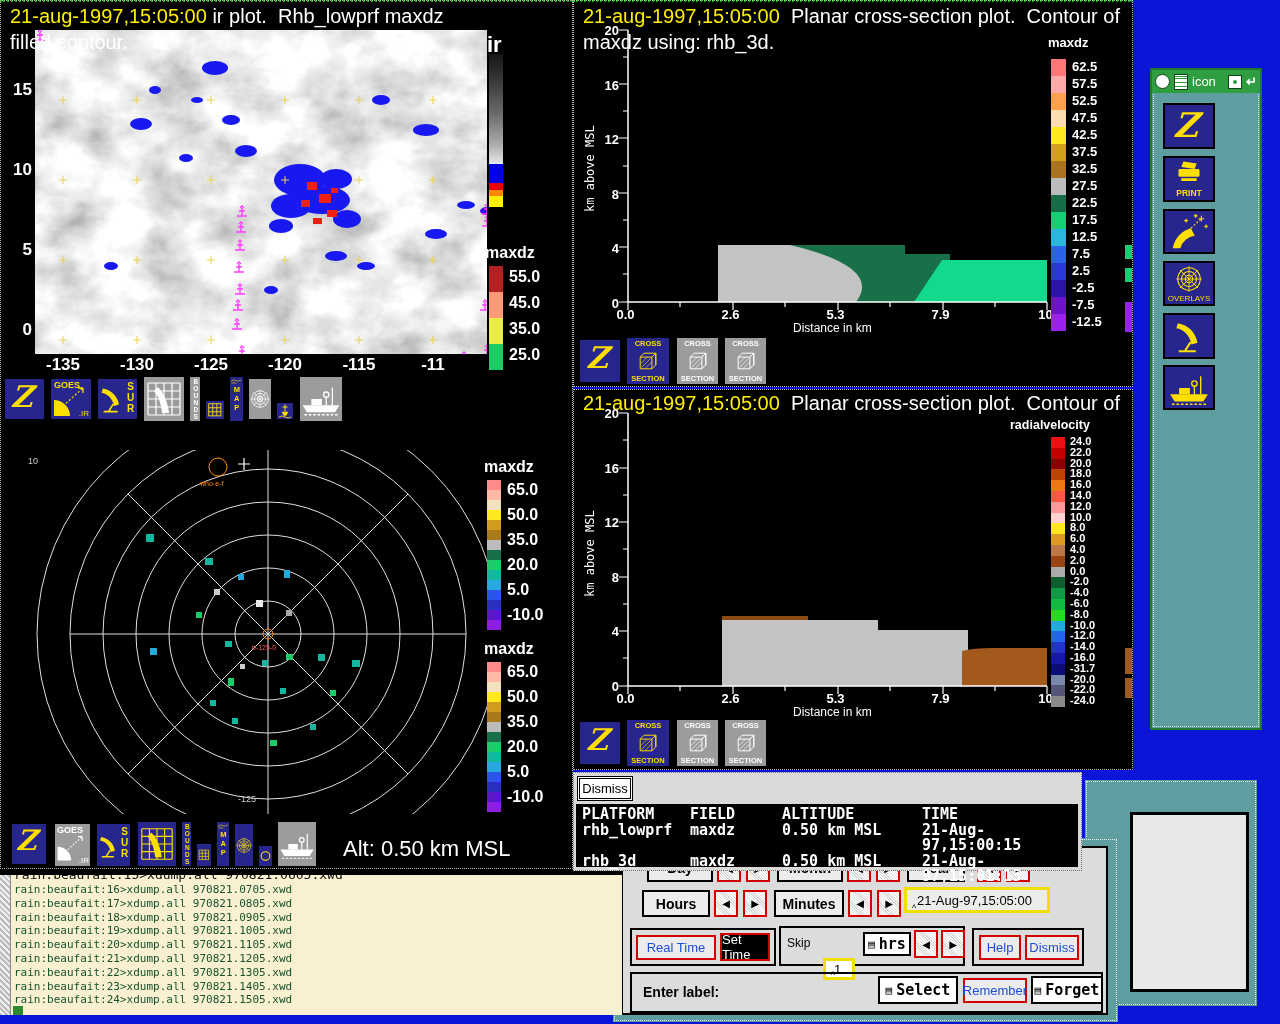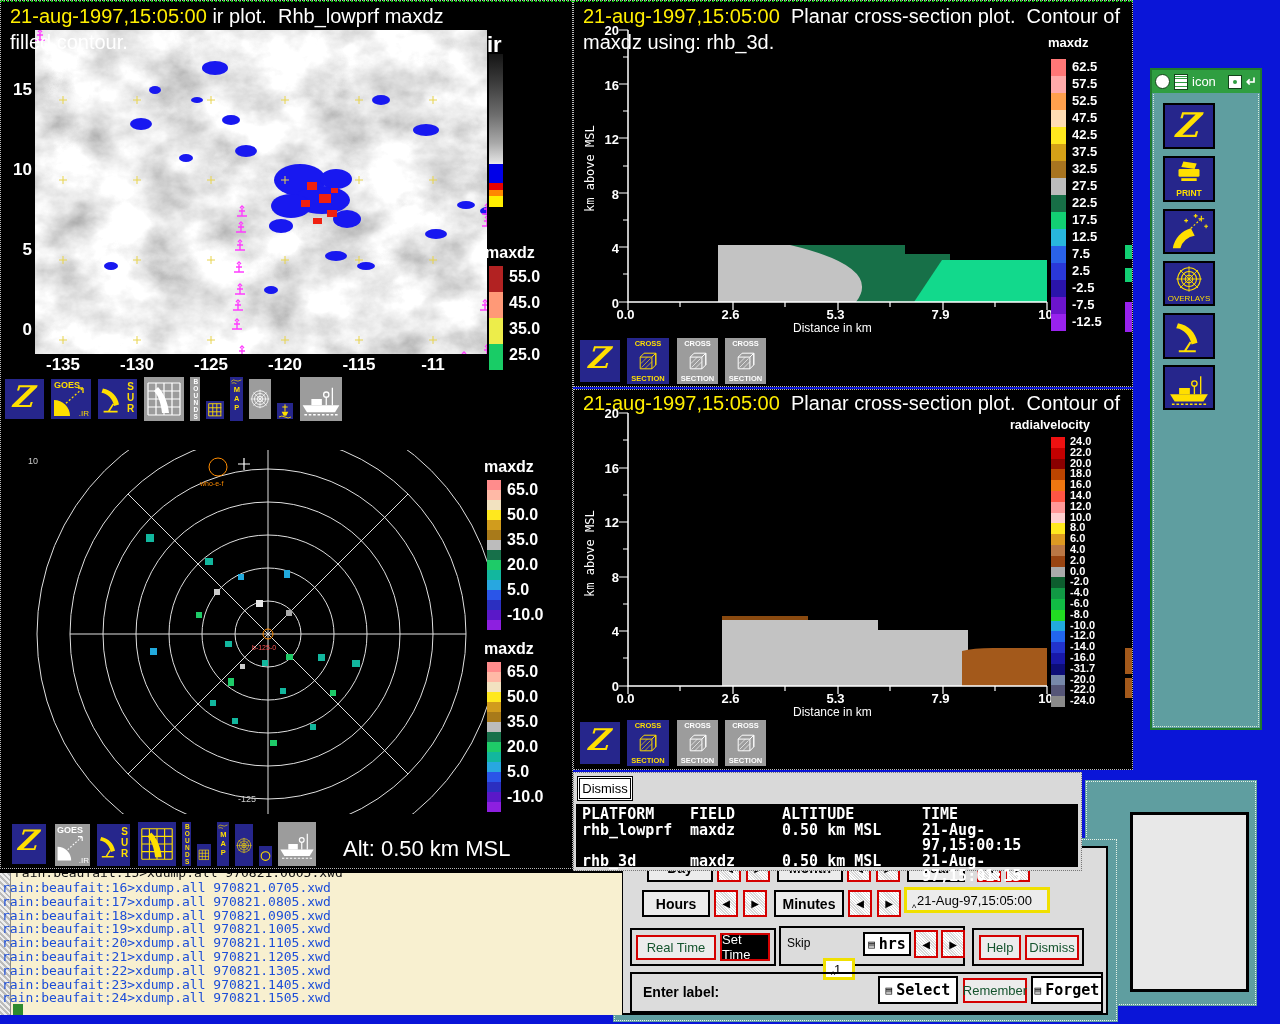--- a/index.html
+++ b/index.html
@@ -24,21 +24,21 @@
   .grayb{background:#9c9c9c;color:#fff;}
   .zg{font-family:"DejaVu Serif",serif;font-style:italic;font-weight:bold;
       display:block;text-align:center;transform:skewX(-6deg);}
   .vtext{writing-mode:vertical-lr;text-orientation:upright;font-weight:bold;line-height:1;}
   .icb svg{display:block;}
   
   .cube{display:flex;flex-direction:column;align-items:center;justify-content:space-between;padding:1px 0;}
   .cube .lbl{font-size:7.5px;font-weight:bold;letter-spacing:0;}
   
   .btn{background:#ececec;border:2px solid #000;color:#000;display:flex;align-items:center;justify-content:center;font-size:14px;font-weight:bold;}
-  .rbtn{background:#ececec;border:2px solid #d40000;color:#14532d;display:flex;align-items:center;justify-content:center;font-size:13px;}
+  .rbtn{background:#ececec;border:2px solid #d40000;color:#1d4ed8;display:flex;align-items:center;justify-content:center;font-size:13px;}
   .arrbtn{border:2px solid #d40000;background:repeating-linear-gradient(45deg,#fff 0 1px,#d8d8d8 1px 2px);
           display:flex;align-items:center;justify-content:center;font-size:10px;color:#000;}
   .yfield{border:3px solid #f0e000;background:#fff;font-size:13px;color:#000;display:flex;align-items:center;position:relative;}
   .grpbox{border:2px solid #000;position:absolute;box-sizing:border-box;}
   .mbtn{background:#fff;border:2px solid #000;display:flex;align-items:center;justify-content:center;gap:4px;
         font-family:"DejaVu Sans Mono",monospace;font-weight:bold;font-size:15px;color:#000;}
   .mglyph{font-size:11px;}
   .caretmark{position:absolute;left:5px;bottom:-3px;font-size:9px;color:#000;}
   .tline{height:13.8px;line-height:13.8px;white-space:pre;}
 </style>
@@ -657,24 +657,24 @@
       <span>maxdz</span>
       <span>0.50 km MSL</span>
       <span>21-Aug-97,15:00:15</span>
       <span>rhb_3d</span>
       <span>maxdz</span>
       <span>0.50 km MSL</span>
       <span>21-Aug-97,15:01:15</span>
     </div>
   </div>
 
-  <div class="win" style="left:0;top:869px;width:622px;height:146px;background:#f8f0d0;overflow:hidden;border-top:4px solid #000000">
+  <div class="win" style="left:0;top:869px;width:622px;height:146px;background:#f8f0d0;overflow:hidden;border-top:6px solid #000000">
     <div class="abs" style="left:0;top:0;width:11px;height:146px;background:repeating-linear-gradient(45deg,#bbb 0 2px,#eee 2px 4px);border-right:1px solid #888"></div>
     <div class="abs tline" style="left:14px;top:-7px;color:#111;font-family:'DejaVu Sans Mono',monospace;font-size:13px">rain:beaufait:15&gt;xdump.all 970821.0605.xwd</div>
-    <div class="abs" style="left:2px;top:8px;color:#1d4ed8;font-family:'DejaVu Sans Mono',monospace;font-size:13px">
+    <div class="abs" style="left:14px;top:8px;color:#14532d;font-family:'DejaVu Sans Mono',monospace;font-size:11px">
         <div class="tline">rain:beaufait:16&gt;xdump.all 970821.0705.xwd</div>
         <div class="tline">rain:beaufait:17&gt;xdump.all 970821.0805.xwd</div>
         <div class="tline">rain:beaufait:18&gt;xdump.all 970821.0905.xwd</div>
         <div class="tline">rain:beaufait:19&gt;xdump.all 970821.1005.xwd</div>
         <div class="tline">rain:beaufait:20&gt;xdump.all 970821.1105.xwd</div>
         <div class="tline">rain:beaufait:21&gt;xdump.all 970821.1205.xwd</div>
         <div class="tline">rain:beaufait:22&gt;xdump.all 970821.1305.xwd</div>
         <div class="tline">rain:beaufait:23&gt;xdump.all 970821.1405.xwd</div>
         <div class="tline">rain:beaufait:24&gt;xdump.all 970821.1505.xwd</div>
       </div>

